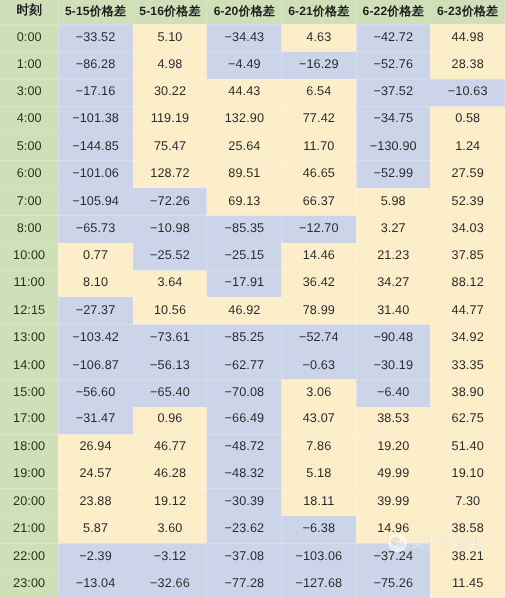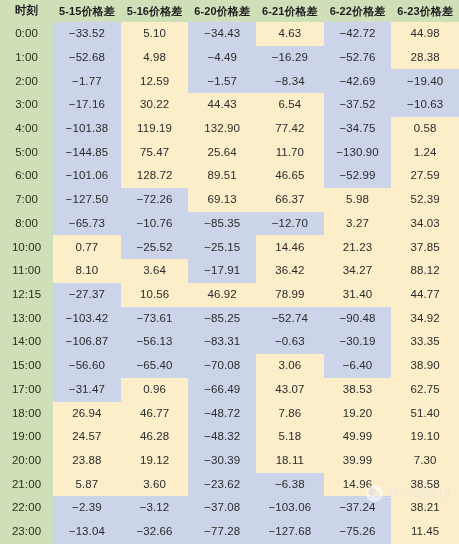--- a/index.html
+++ b/index.html
@@ -49,21 +49,21 @@
   #price-diff-table td.time-cell {
     background: #cfe0b8;
     color: #24331a;
     font-size: 11.5px;
   }
   td.neg { background: #ccd4ea; }
   td.pos { background: #fdeeca; }
 
   .watermark {
     position: absolute;
-    right: 8px;
+    right: 21px;
     bottom: 6px;
     display: flex;
     align-items: center;
     gap: 4px;
     opacity: 0.62;
     pointer-events: none;
   }
   .wm-badge {
     width: 17px;
     height: 17px;
@@ -113,35 +113,26 @@
           <td class="time-cell">0:00</td>
           <td class="neg">−33.52</td>
           <td class="pos">5.10</td>
           <td class="neg">−34.43</td>
           <td class="pos">4.63</td>
           <td class="neg">−42.72</td>
           <td class="pos">44.98</td>
         </tr>
         <tr>
           <td class="time-cell">1:00</td>
-          <td class="neg">−52.68</td>
+          <td class="neg">−86.28</td>
           <td class="pos">4.98</td>
           <td class="neg">−4.49</td>
           <td class="neg">−16.29</td>
           <td class="neg">−52.76</td>
           <td class="pos">28.38</td>
-        </tr>
-        <tr>
-          <td class="time-cell">2:00</td>
-          <td class="neg">−1.77</td>
-          <td class="pos">12.59</td>
-          <td class="neg">−1.57</td>
-          <td class="neg">−8.34</td>
-          <td class="neg">−42.69</td>
-          <td class="neg">−19.40</td>
         </tr>
         <tr>
           <td class="time-cell">3:00</td>
           <td class="neg">−17.16</td>
           <td class="pos">30.22</td>
           <td class="pos">44.43</td>
           <td class="pos">6.54</td>
           <td class="neg">−37.52</td>
           <td class="neg">−10.63</td>
         </tr>
@@ -167,31 +158,31 @@
           <td class="time-cell">6:00</td>
           <td class="neg">−101.06</td>
           <td class="pos">128.72</td>
           <td class="pos">89.51</td>
           <td class="pos">46.65</td>
           <td class="neg">−52.99</td>
           <td class="pos">27.59</td>
         </tr>
         <tr>
           <td class="time-cell">7:00</td>
-          <td class="neg">−127.50</td>
+          <td class="neg">−105.94</td>
           <td class="neg">−72.26</td>
           <td class="pos">69.13</td>
           <td class="pos">66.37</td>
           <td class="pos">5.98</td>
           <td class="pos">52.39</td>
         </tr>
         <tr>
           <td class="time-cell">8:00</td>
           <td class="neg">−65.73</td>
-          <td class="neg">−10.76</td>
+          <td class="neg">−10.98</td>
           <td class="neg">−85.35</td>
           <td class="neg">−12.70</td>
           <td class="pos">3.27</td>
           <td class="pos">34.03</td>
         </tr>
         <tr>
           <td class="time-cell">10:00</td>
           <td class="pos">0.77</td>
           <td class="neg">−25.52</td>
           <td class="neg">−25.15</td>
@@ -223,21 +214,21 @@
           <td class="neg">−73.61</td>
           <td class="neg">−85.25</td>
           <td class="neg">−52.74</td>
           <td class="neg">−90.48</td>
           <td class="pos">34.92</td>
         </tr>
         <tr>
           <td class="time-cell">14:00</td>
           <td class="neg">−106.87</td>
           <td class="neg">−56.13</td>
-          <td class="neg">−83.31</td>
+          <td class="neg">−62.77</td>
           <td class="neg">−0.63</td>
           <td class="neg">−30.19</td>
           <td class="pos">33.35</td>
         </tr>
         <tr>
           <td class="time-cell">15:00</td>
           <td class="neg">−56.60</td>
           <td class="neg">−65.40</td>
           <td class="neg">−70.08</td>
           <td class="pos">3.06</td>

